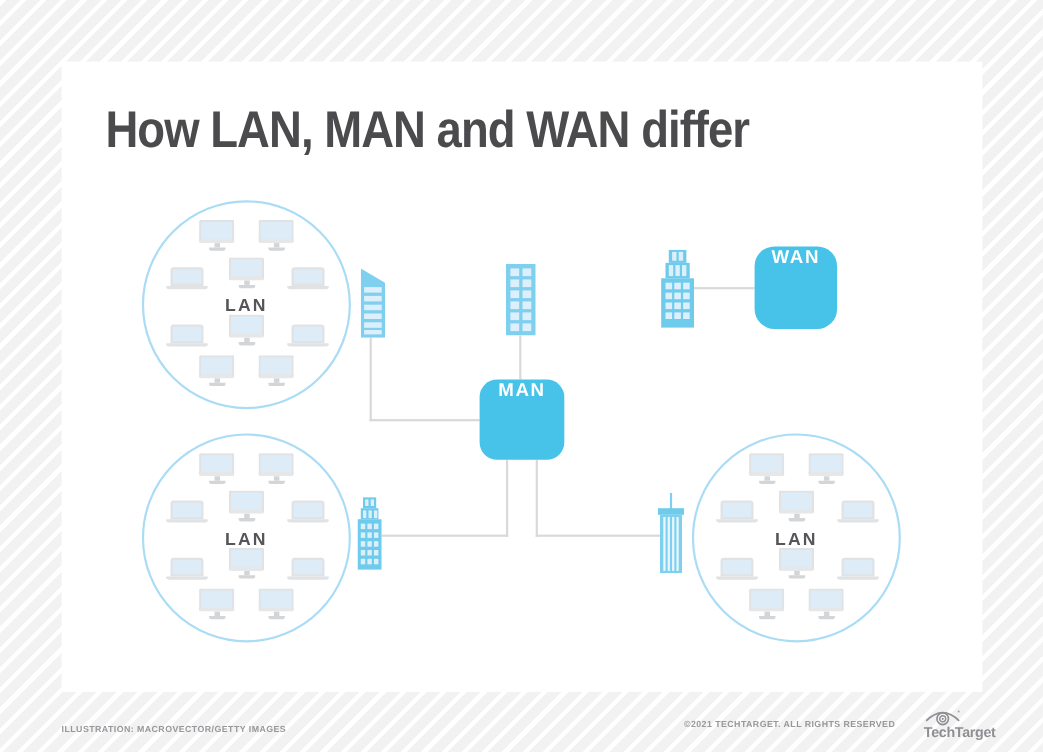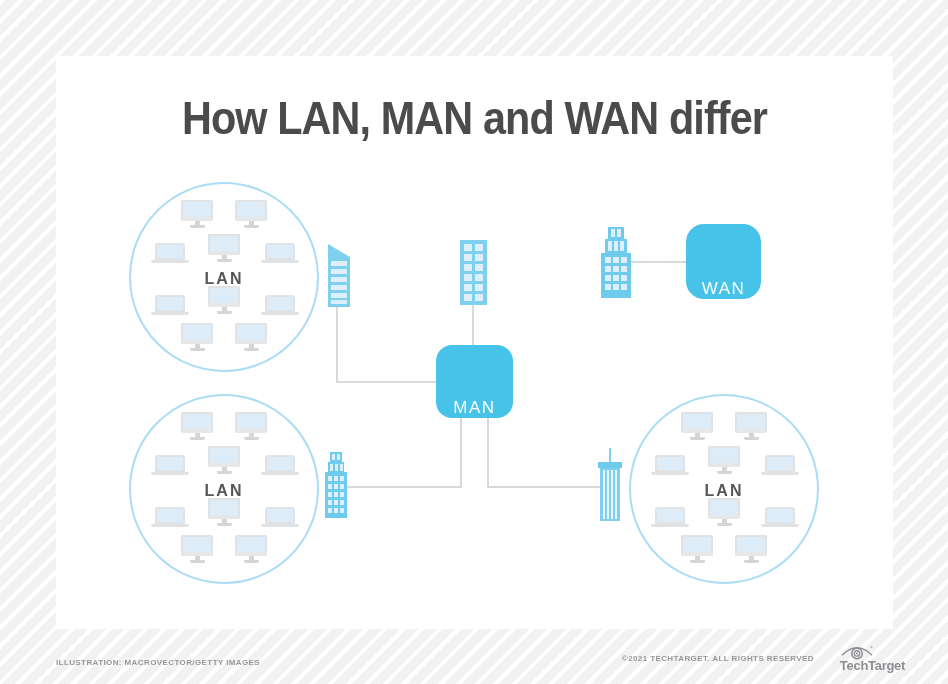--- a/index.html
+++ b/index.html
@@ -10,21 +10,21 @@
   }
   .page{
     position:relative;width:948px;height:684px;overflow:hidden;
     background:repeating-linear-gradient(135deg,#ffffff 0 4px,#f2f2f3 4px 13px);
   }
   .card{
     position:absolute;left:56px;top:56px;width:837px;height:573px;
     background:#ffffff;
   }
   .title-wrap{
-    position:absolute;left:56px;top:90px;width:837px;text-align:center;
+    position:absolute;left:56px;top:90px;width:837px;text-align:left;
   }
   .title-wrap h1{
     margin:0;display:inline-block;
     font-size:47px;font-weight:bold;color:#4b4b4d;
     letter-spacing:-1px;transform:scaleX(.88);transform-origin:center;
     white-space:nowrap;
   }
   
   .lan-circle{
     position:absolute;width:190px;height:190px;border-radius:50%;
@@ -49,22 +49,22 @@
   .laptop .lbase{width:38px;height:3px;background:#e0e2e4;border-radius:1px 1px 3px 3px;}
   .slot0{left:50px;top:16px;}  .slot1{left:104px;top:16px;}
   .slot2{left:20px;top:59px;}  .slot3{left:77px;top:50px;}  .slot4{left:130px;top:59px;}
   .slot5{left:20px;top:111px;} .slot6{left:77px;top:102px;} .slot7{left:130px;top:111px;}
   .slot8{left:50px;top:139px;} .slot9{left:104px;top:139px;}
   
   .line{position:absolute;background:#d9d9d9;}
   
   .node{
     position:absolute;background:#47c2e8;color:#ffffff;
-    display:flex;align-items:flex-end;justify-content:center;
-    font-weight:normal;font-size:17px;letter-spacing:1.5px;
+    display:flex;align-items:flex-start;justify-content:center;
+    font-weight:bold;font-size:17px;letter-spacing:1.5px;
   }
   .man{left:436px;top:345px;width:77px;height:73px;border-radius:16px;}
   .wan{left:686px;top:224px;width:75px;height:75px;border-radius:18px;}
   
   .bld{position:absolute;}
   
   .credit{
     position:absolute;left:56px;top:658px;
     font-size:8px;font-weight:bold;color:#98989c;letter-spacing:.4px;
   }

